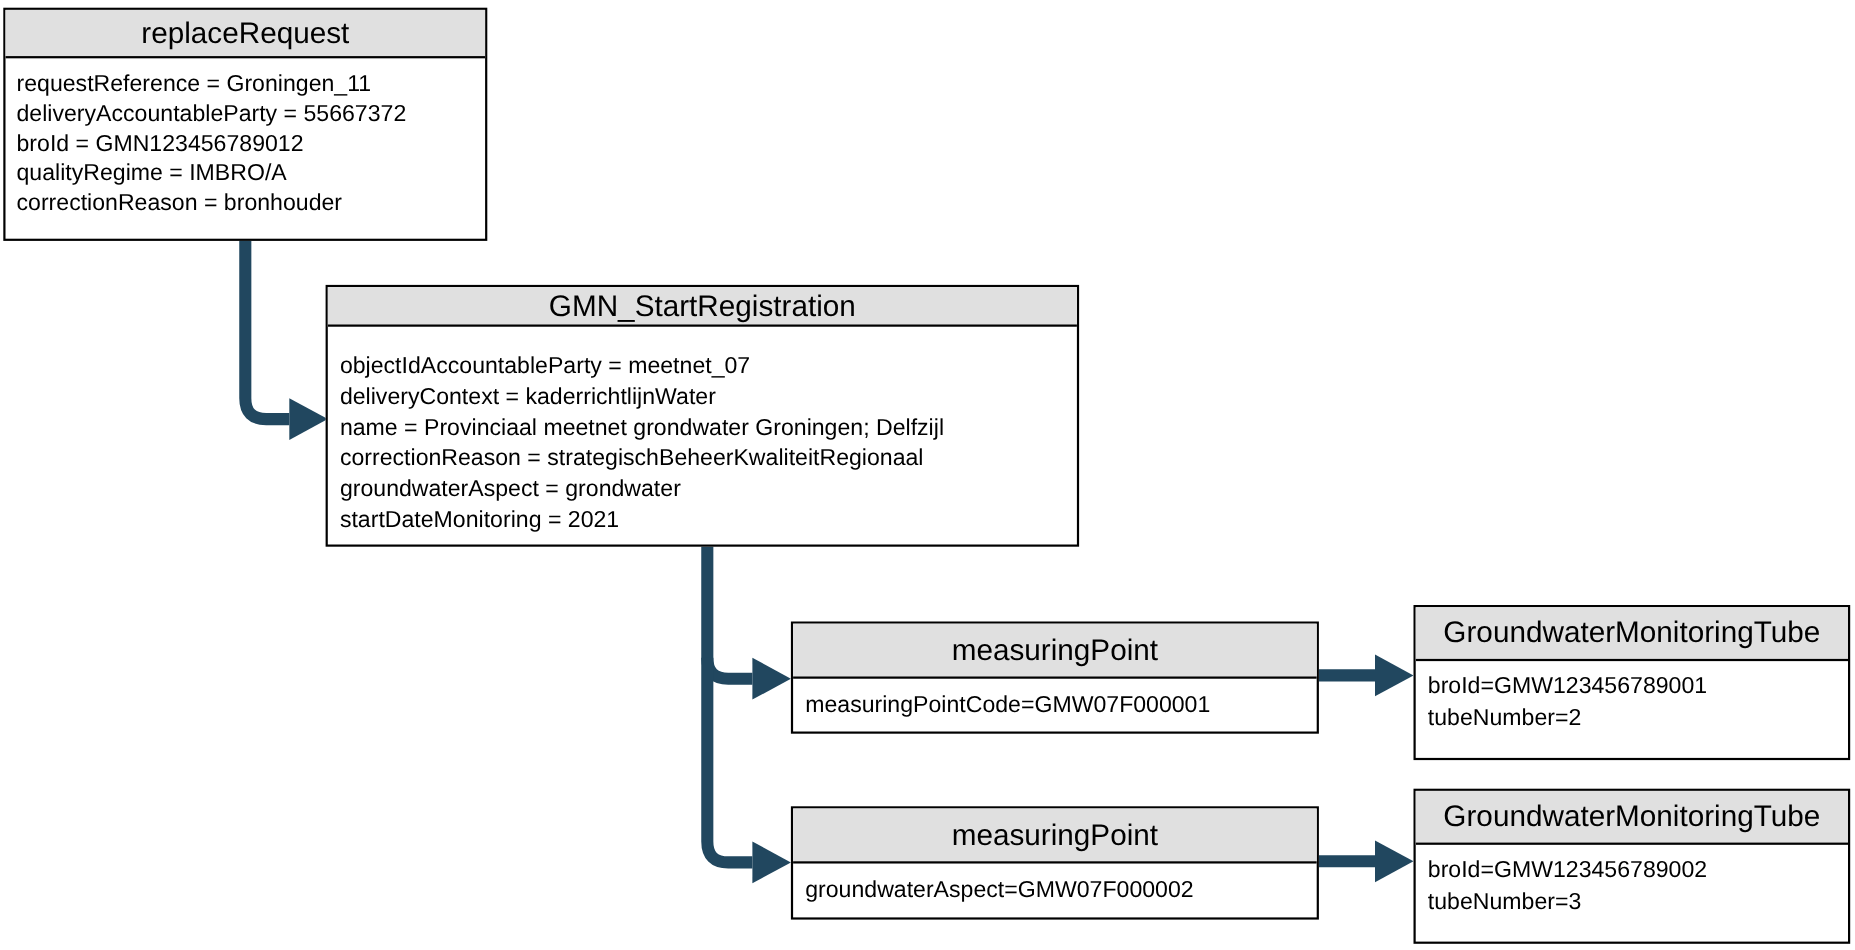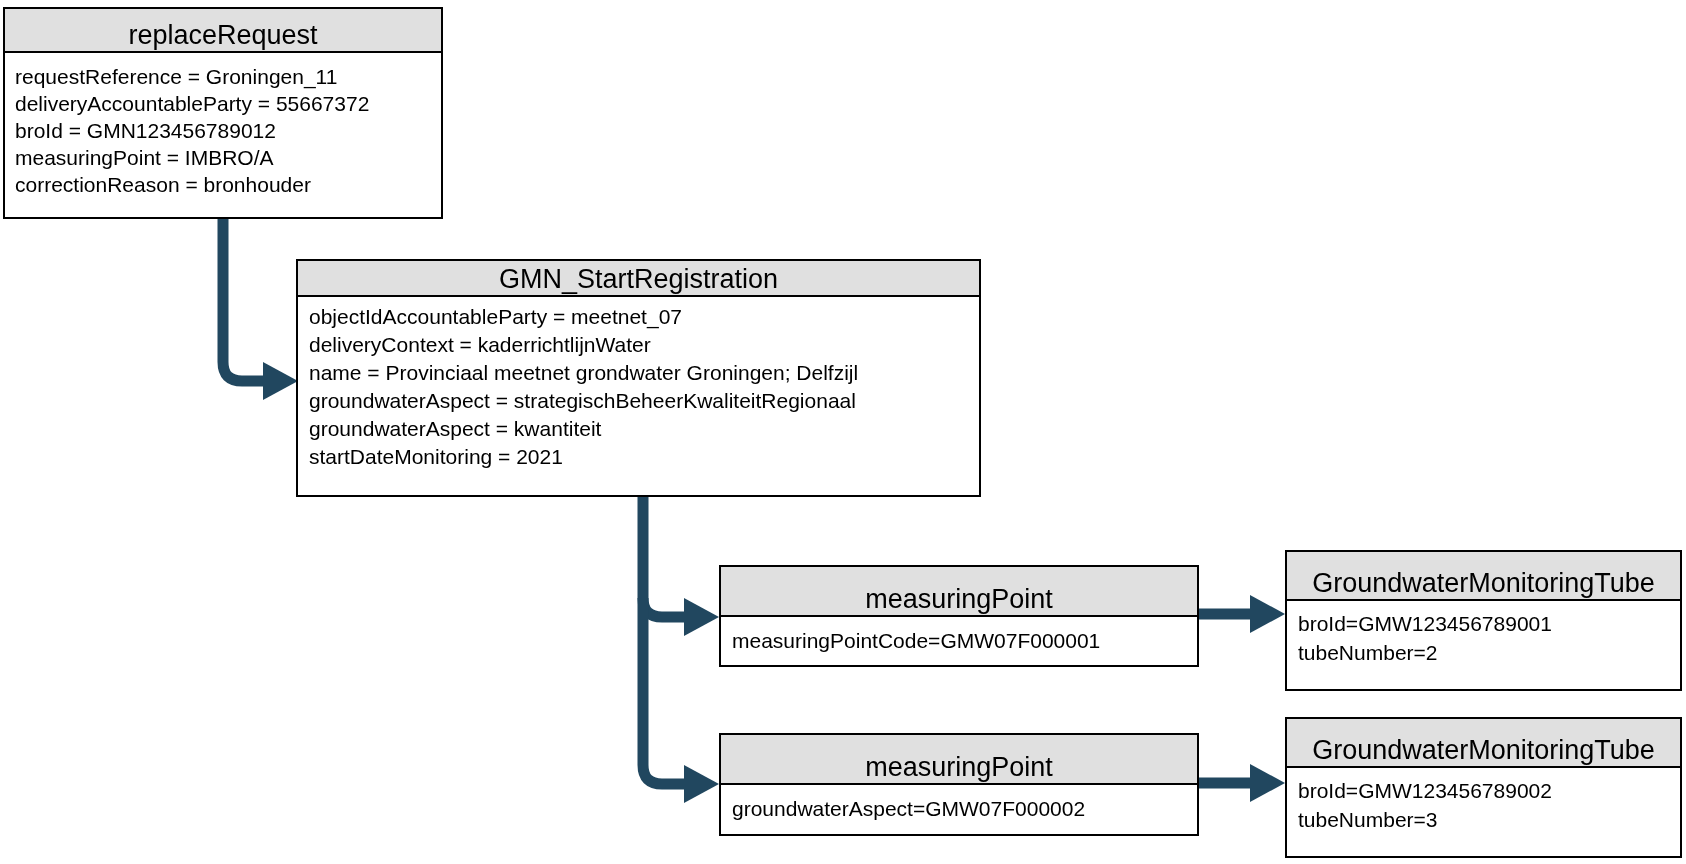--- a/index.html
+++ b/index.html
@@ -36,38 +36,38 @@
   .head { fill: var(--arrow); stroke: none; }
   .node {
     position: absolute;
     background: var(--body-fill);
     border: 2px solid var(--border);
   }
   .node-header {
     background: var(--header-fill);
     border-bottom: 2px solid var(--border);
     display: flex;
-    align-items: flex-end;
+    align-items: center;
     justify-content: center;
     font-size: 27px;
     white-space: nowrap;
   }
   .node-body {
     font-size: 21px;
     white-space: nowrap;
   }
   .attr { white-space: nowrap; }
   
   #node-replace { left: 3px; top: 7px; width: 440px; height: 212px; }
   #node-replace .node-header { height: 44px; }
   #node-replace .node-body { padding: 10px 0 0 10px; line-height: 27px; }
 
   #node-gmn { left: 296px; top: 259px; width: 685px; height: 238px; }
   #node-gmn .node-header { height: 36px; }
-  #node-gmn .node-body { padding: 6px 0 0 11px; line-height: 28px; }
+  #node-gmn .node-body { padding: 22px 0 0 11px; line-height: 28px; }
 
   #node-mp1 { left: 719px; top: 565px; width: 480px; height: 102px; }
   #node-mp2 { left: 719px; top: 733px; width: 480px; height: 103px; }
   #node-mp1 .node-header, #node-mp2 .node-header { height: 50px; }
   #node-mp1 .node-body, #node-mp2 .node-body {
     height: 48px;
     display: flex;
     flex-direction: column;
     justify-content: center;
     padding-left: 11px;
@@ -107,35 +107,35 @@
   </svg>
 
   <div class="node" id="node-replace">
     <div class="node-header">
       <span>replaceRequest</span>
     </div>
     <div class="node-body">
       <div class="attr">requestReference = Groningen_11</div>
       <div class="attr">deliveryAccountableParty = 55667372</div>
       <div class="attr">broId = GMN123456789012</div>
-      <div class="attr">measuringPoint = IMBRO/A</div>
+      <div class="attr">qualityRegime = IMBRO/A</div>
       <div class="attr">correctionReason = bronhouder</div>
     </div>
   </div>
 
   <div class="node" id="node-gmn">
     <div class="node-header">
       <span>GMN_StartRegistration</span>
     </div>
     <div class="node-body">
       <div class="attr">objectIdAccountableParty = meetnet_07</div>
       <div class="attr">deliveryContext = kaderrichtlijnWater</div>
       <div class="attr">name = Provinciaal meetnet grondwater Groningen; Delfzijl</div>
-      <div class="attr">groundwaterAspect = strategischBeheerKwaliteitRegionaal</div>
-      <div class="attr">groundwaterAspect = kwantiteit</div>
+      <div class="attr">correctionReason = strategischBeheerKwaliteitRegionaal</div>
+      <div class="attr">groundwaterAspect = grondwater</div>
       <div class="attr">startDateMonitoring = 2021</div>
     </div>
   </div>
 
   <div class="node" id="node-mp1">
     <div class="node-header">
       <span>measuringPoint</span>
     </div>
     <div class="node-body">
       <div class="attr">measuringPointCode=GMW07F000001</div>

